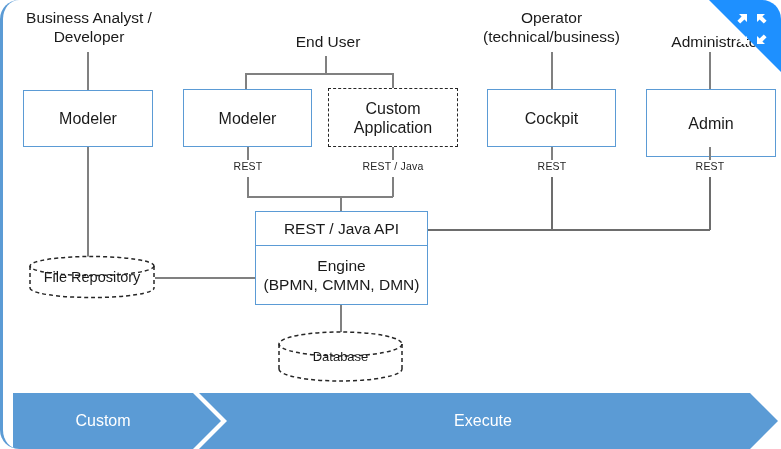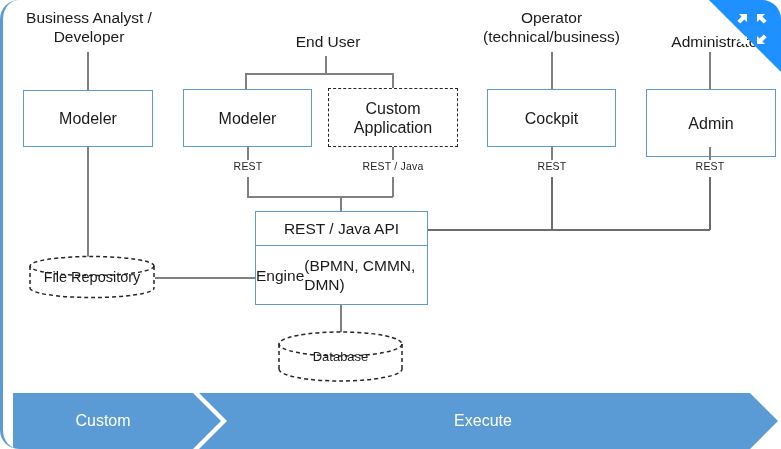--- a/index.html
+++ b/index.html
@@ -67,21 +67,21 @@
     border-bottom: 1.4px solid #5B9BD5;
     display: flex;
     align-items: center;
     justify-content: center;
     font-size: 15.5px;
     color: #1a1a1a;
   }
   .engine-stack .engine-row {
     flex: 1 1 auto;
     display: flex;
-    flex-direction: row;
+    flex-direction: column;
     align-items: center;
     justify-content: center;
     color: #1a1a1a;
   }
   .engine-stack .engine-row .e-title { font-size: 15.5px; line-height: 19px; }
   .engine-stack .engine-row .e-sub   { font-size: 15.5px; line-height: 19px; }
 
   
   .cyl {
     position: absolute;

